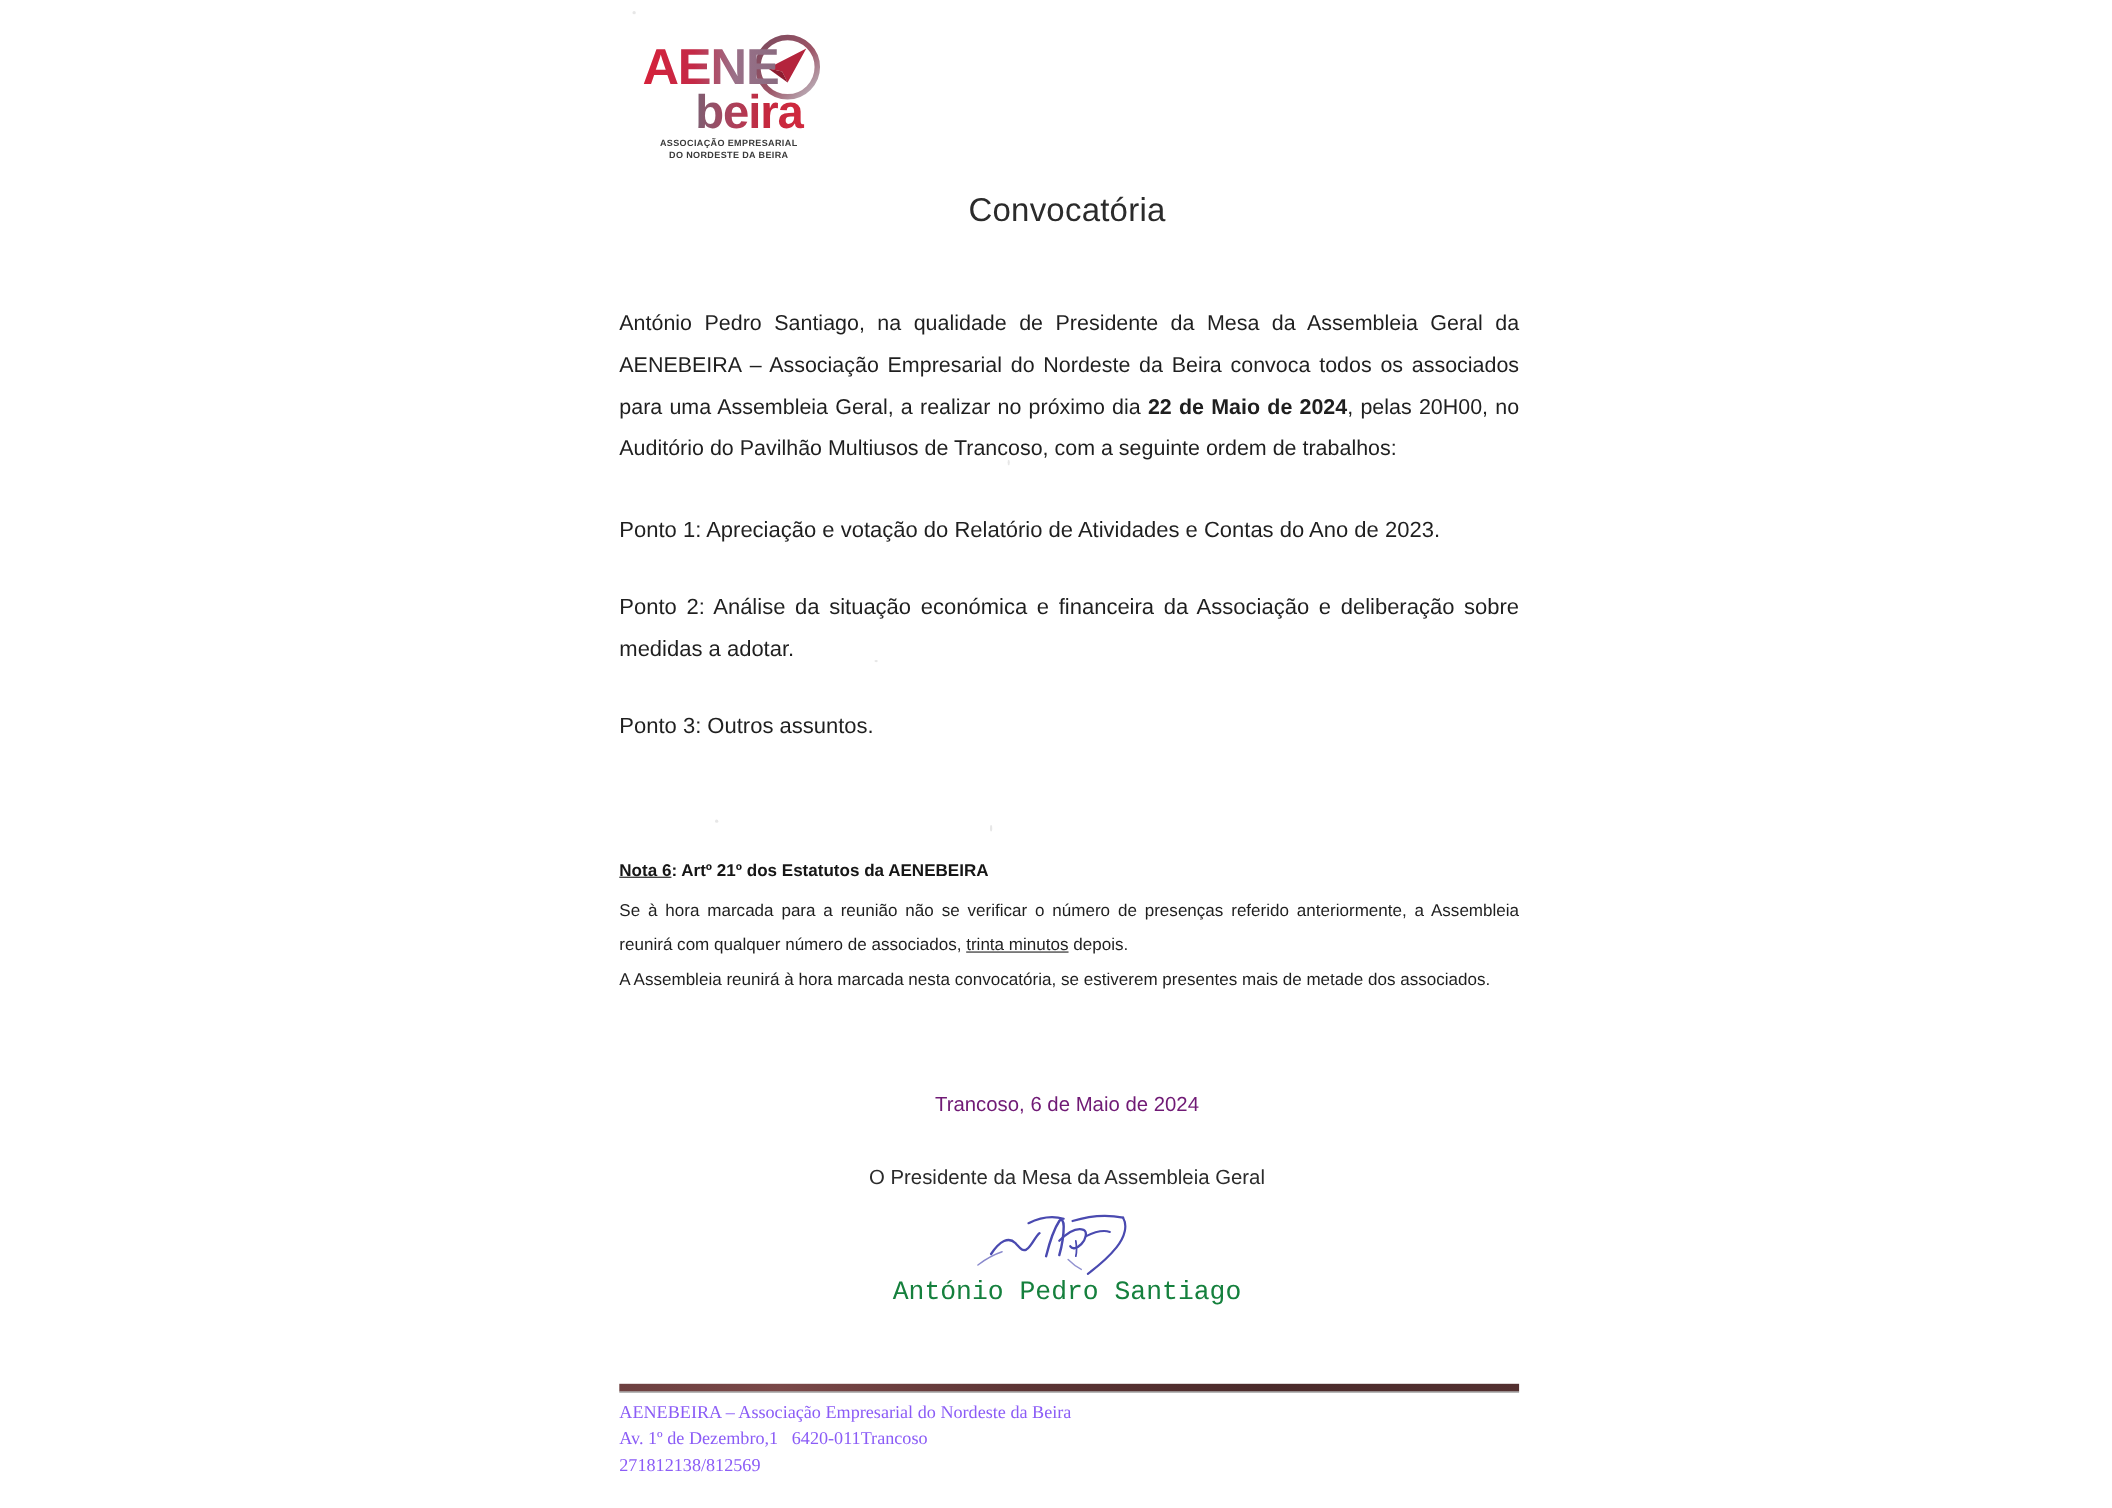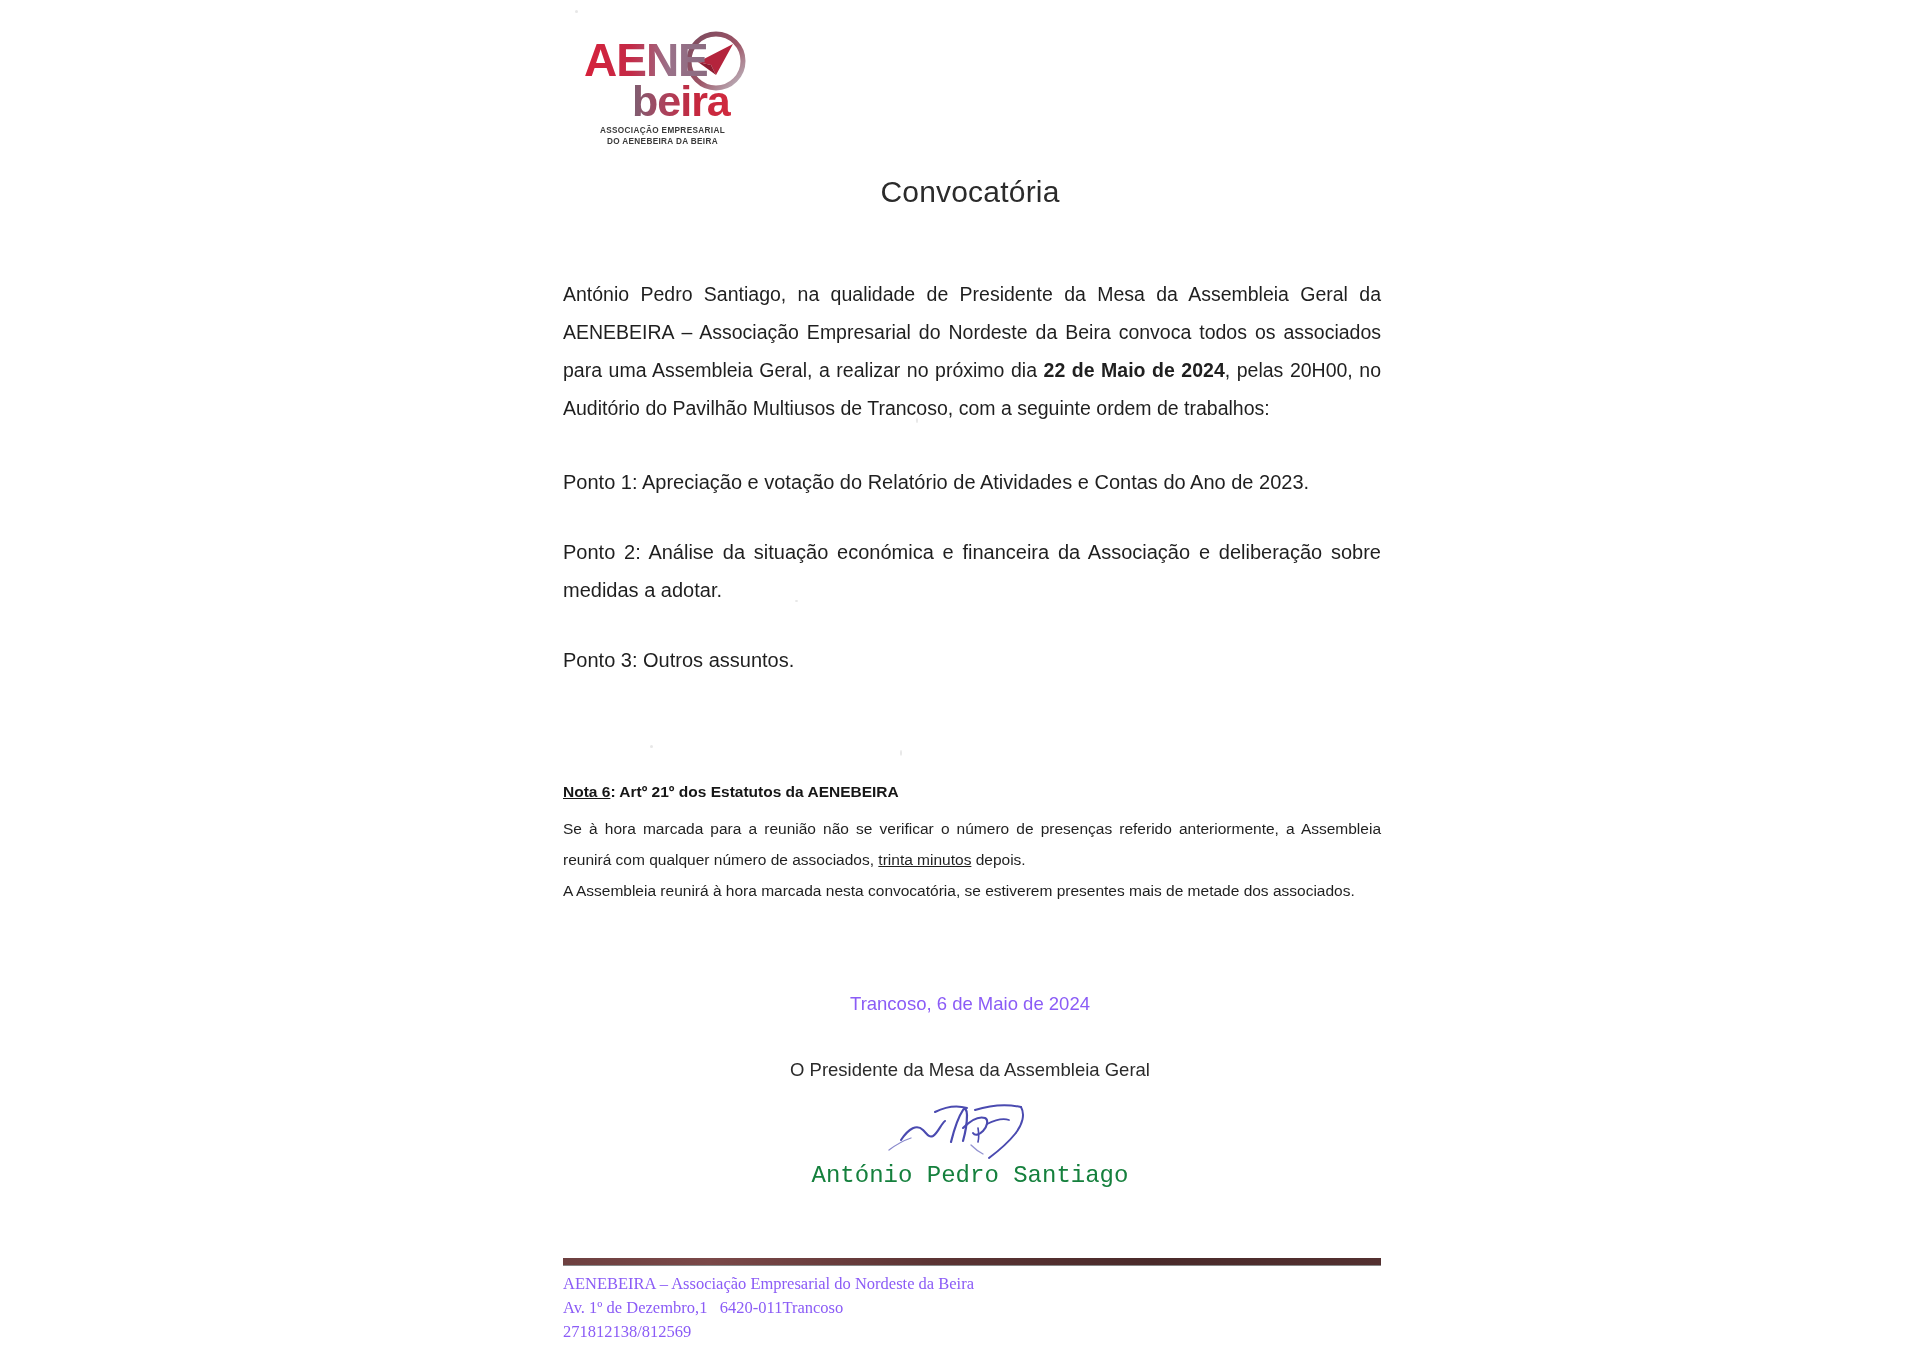--- a/index.html
+++ b/index.html
@@ -122,21 +122,21 @@
   
   .sign-block {
     position: absolute;
     left: 560px;
     top: 990px;
     width: 820px;
     text-align: center;
   }
   .sign-place {
     font-size: 18.5px;
-    color: #8b5cf6;
+    color: #701a75;
     line-height: 28px;
   }
   .sign-role {
     margin-top: 38px;
     font-size: 18.5px;
     color: #2b2b2b;
     line-height: 28px;
   }
   .sign-image {
     height: 74px;
@@ -215,21 +215,21 @@
         <path d="M128 34 L163 16 L146 47 L141 37 Z" fill="#b4243c"></path>
         <path d="M128 34 L146 47 L141 37 Z" fill="#8d1c30"></path>
 
         <text x="14" y="48" font-family="Liberation Sans, sans-serif" font-size="46" font-weight="bold" fill="url(#gradTop)" letter-spacing="-1">AENE</text>
 
         <text x="62" y="88" font-family="Liberation Sans, sans-serif" font-size="43" font-weight="bold" fill="url(#gradBot)" letter-spacing="-1">beira</text>
       </svg>
     </div>
     <div class="logo-tagline">
       <span>ASSOCIAÇÃO EMPRESARIAL</span>
-      <span>DO AENEBEIRA DA BEIRA</span>
+      <span>DO NORDESTE DA BEIRA</span>
     </div>
   </div>
 
   <div class="doc-title">Convocatória</div>
 
   <div class="body-col">
     <p class="para lead"><span>António Pedro Santiago, na qualidade de Presidente da Mesa da Assembleia Geral da AENEBEIRA – Associação Empresarial do Nordeste da Beira convoca todos os associados para uma Assembleia Geral, a realizar no próximo dia </span><b>22 de Maio de 2024</b><span>, pelas 20H00, no Auditório do Pavilhão Multiusos de Trancoso, com a seguinte ordem de trabalhos:</span></p>
 
     <div class="spacer-1"></div>
     <p class="agenda-item">Ponto 1: Apreciação e votação do Relatório de Atividades e Contas do Ano de 2023.</p>

